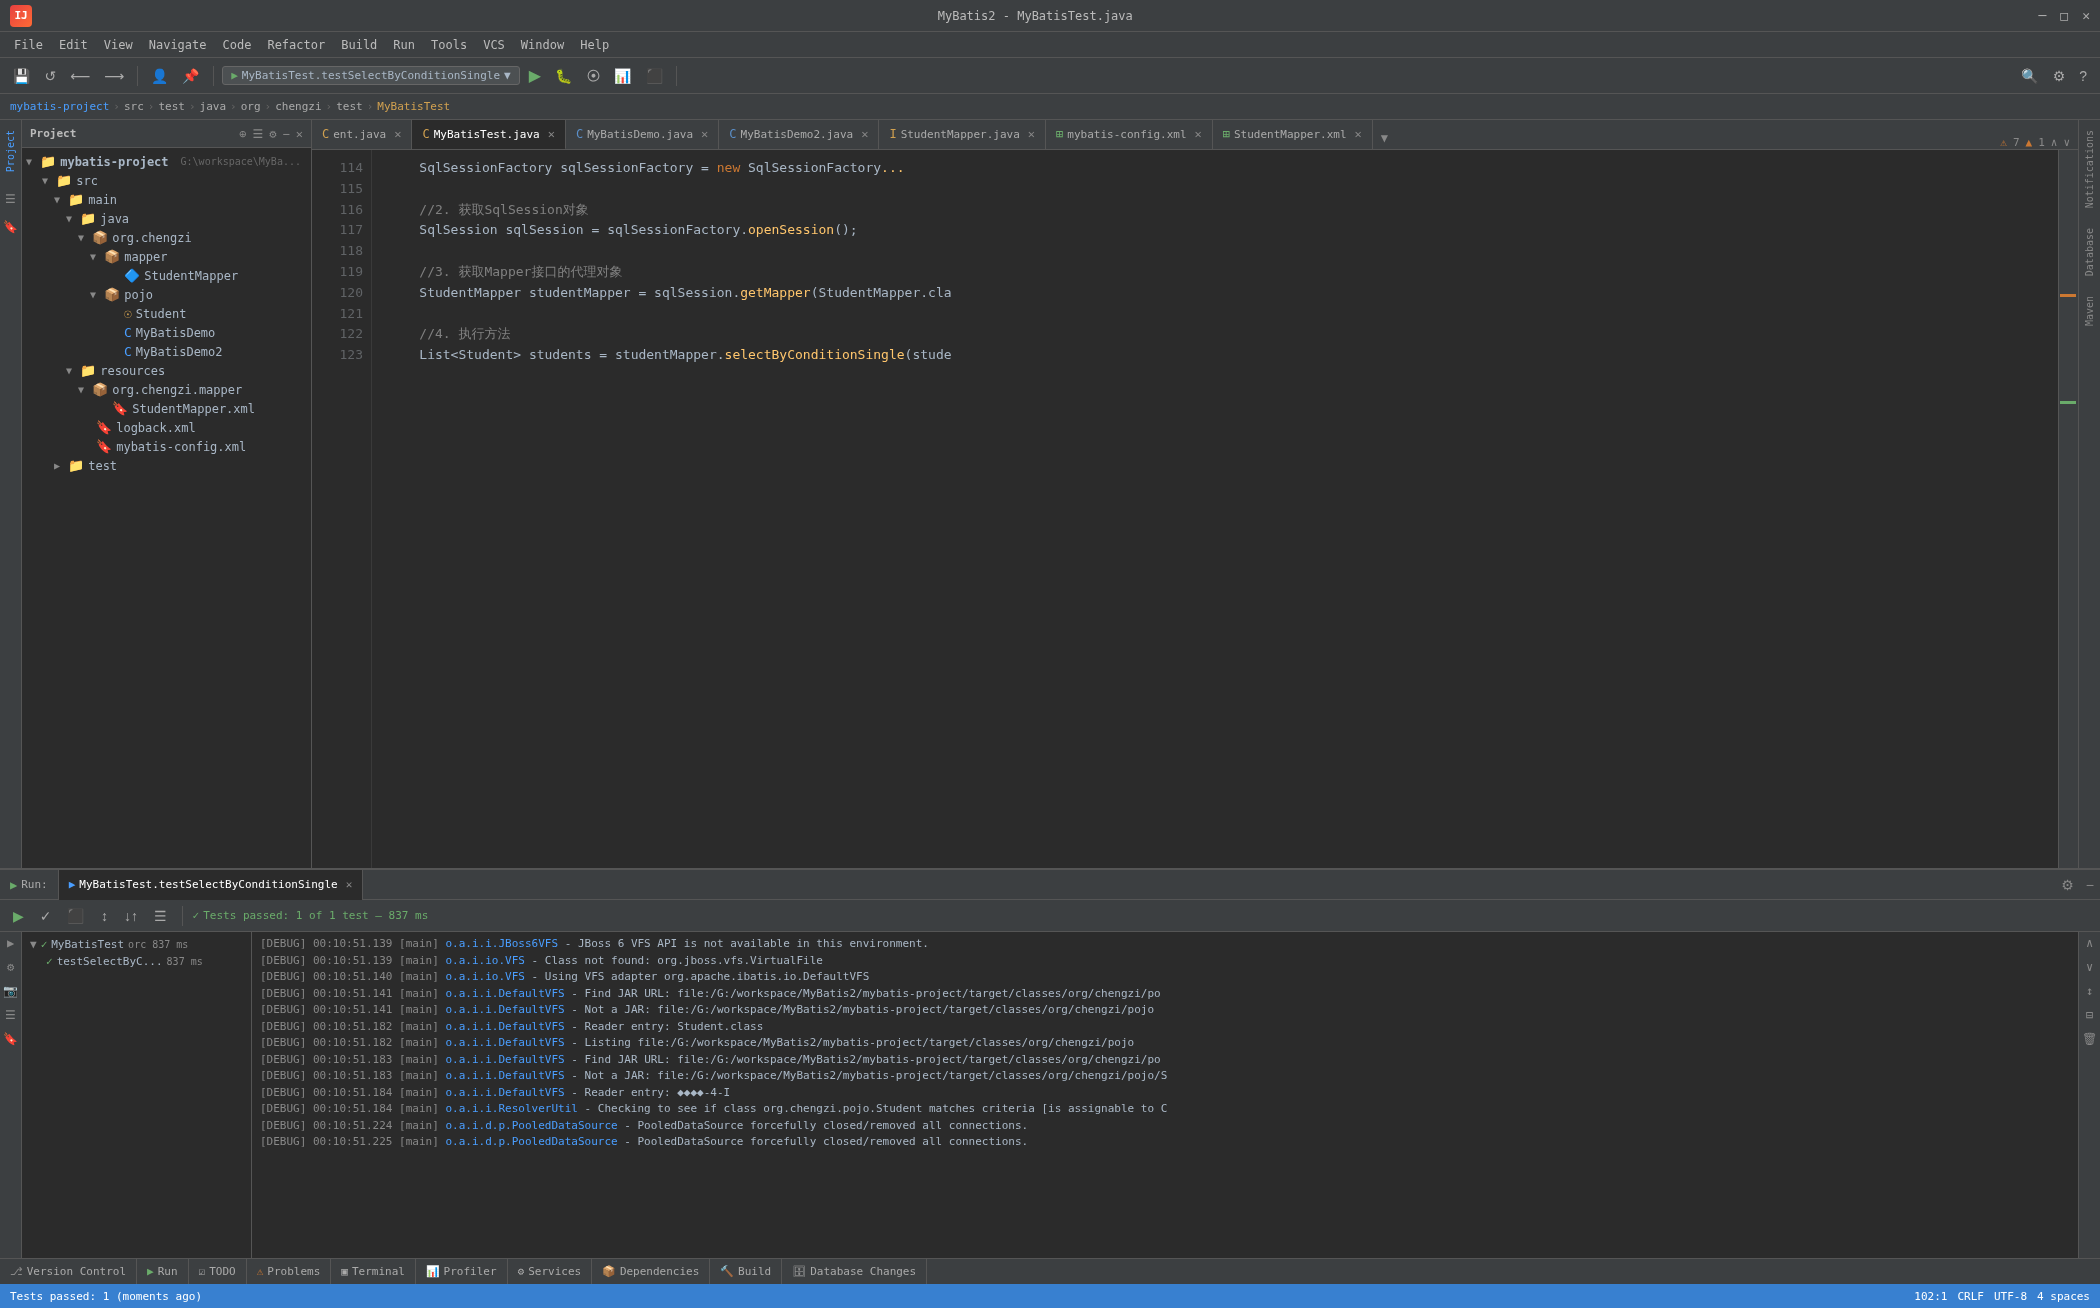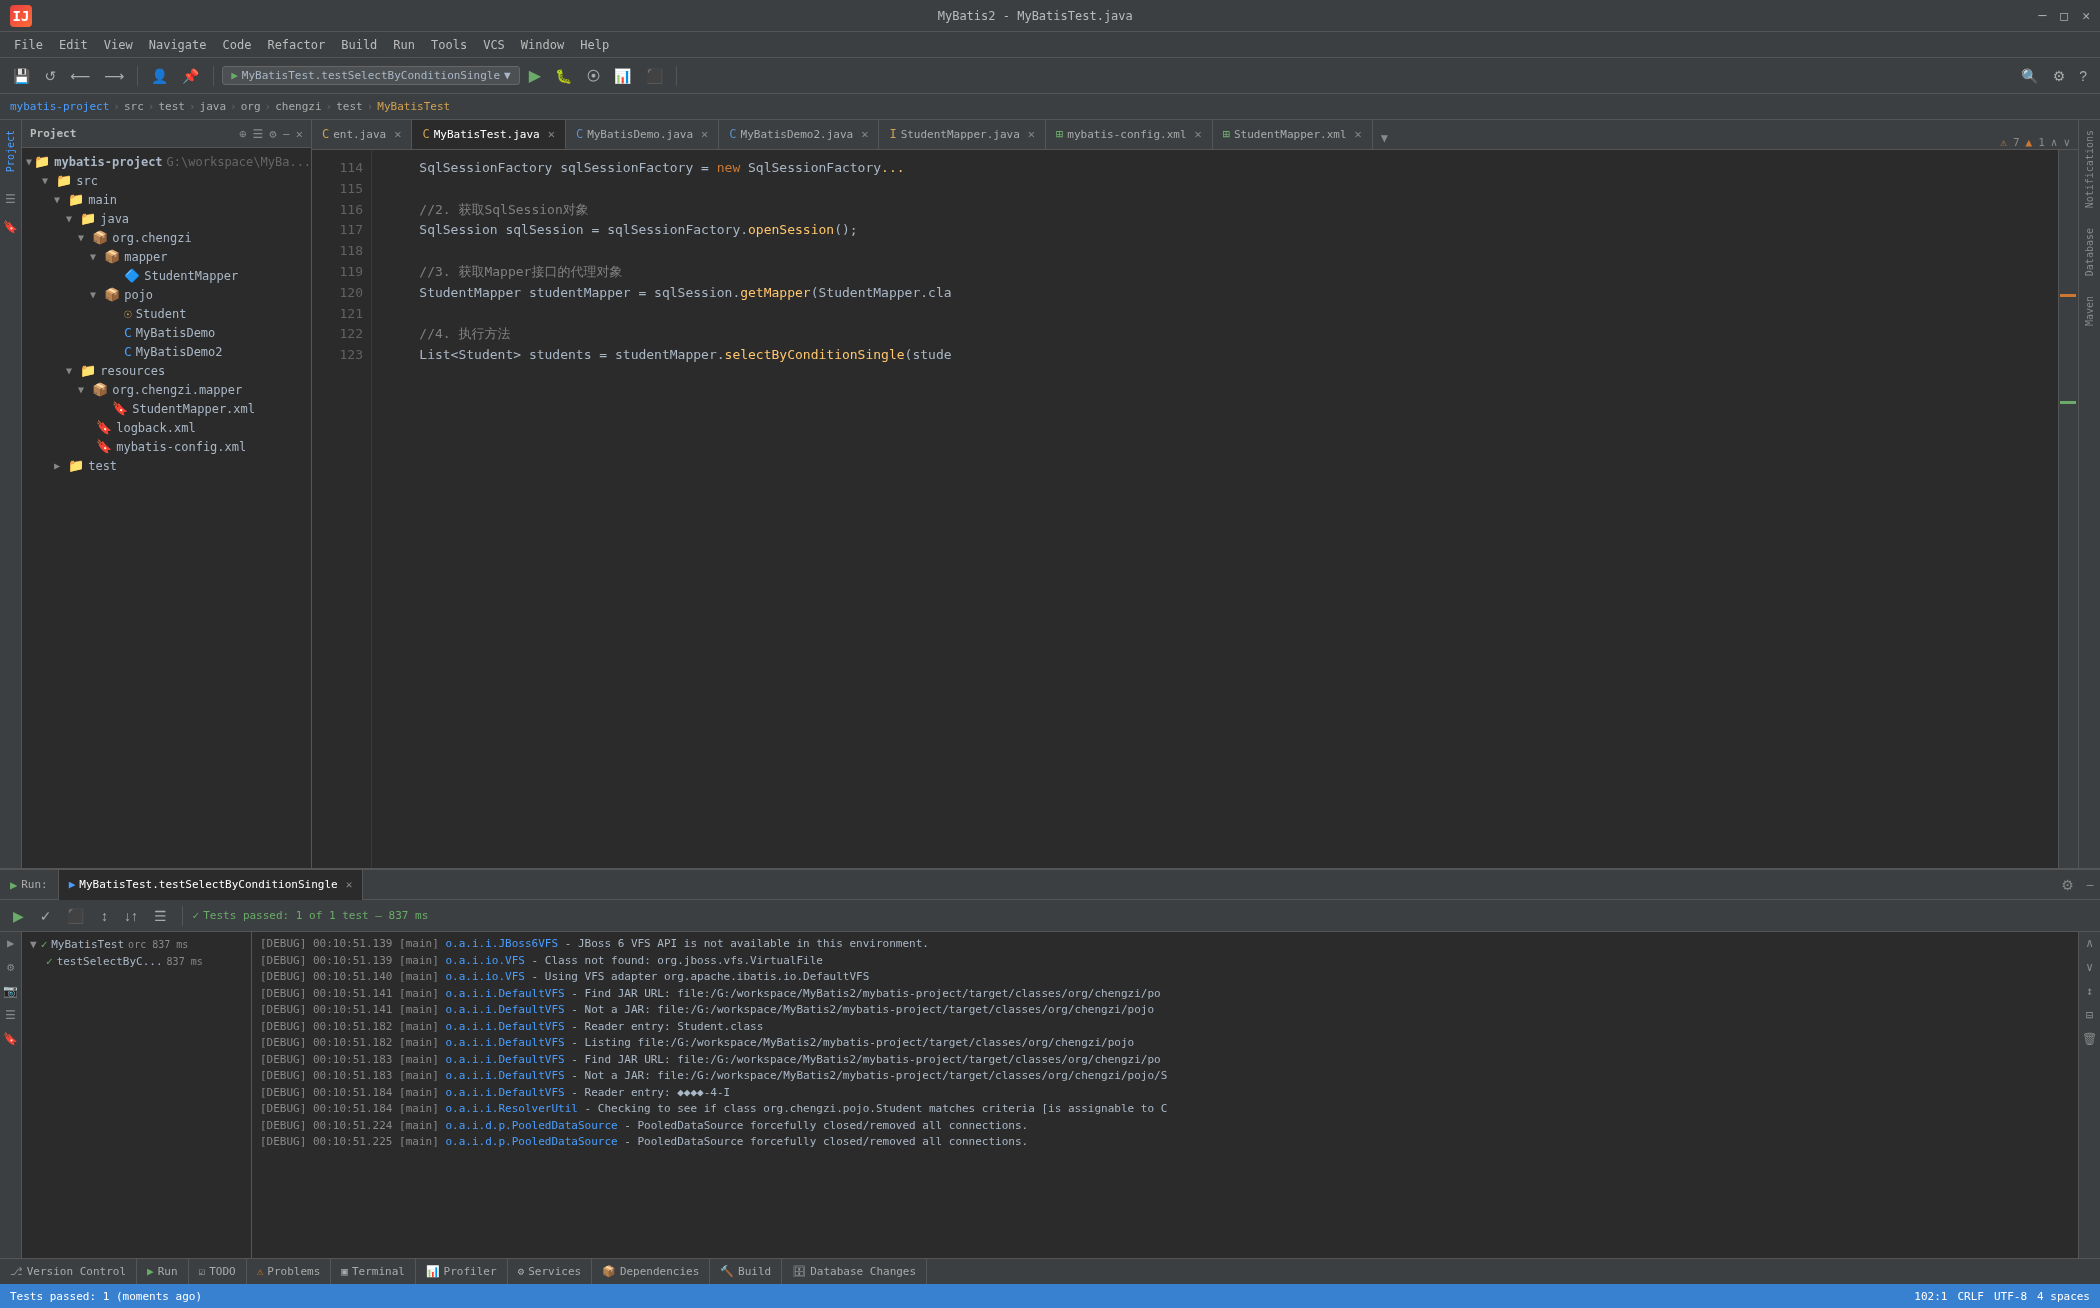--- a/index.html
+++ b/index.html
@@ -353,21 +353,21 @@
 
     ::-webkit-scrollbar { width: 6px; height: 6px; }
     ::-webkit-scrollbar-track { background: #3c3f41; }
     ::-webkit-scrollbar-thumb { background: #555; border-radius: 3px; }
   </style>
 </head>
 <body>
 
 <div class="title-bar">
   <div class="title-bar-left">
-    <div style="width:22px;height:22px;background:linear-gradient(135deg,#e64040,#ff6b35);border-radius:4px;display:flex;align-items:center;justify-content:center;font-size:14px;color:#fff;font-weight:bold;">IJ</div>
+    <div style="width:22px;height:22px;background:linear-gradient(135deg,#e64040,#ff6b35);border-radius:4px;display:flex;align-items:center;justify-content:center;font-size:11px;color:#fff;font-weight:bold;">IJ</div>
   </div>
   <div class="title-bar-center">MyBatis2 - MyBatisTest.java</div>
   <div class="title-bar-right">
     <span style="cursor:pointer;">─</span>
     <span style="cursor:pointer;">□</span>
     <span style="cursor:pointer;">✕</span>
   </div>
 </div>
 
 <div class="menu-bar">
@@ -448,21 +448,21 @@
         <span style="cursor:pointer;color:#888;font-size:12px;">✕</span>
       </div>
     </div>
     <div class="sidebar-content">
 
       <div class="tree-item">
         <span class="tree-indent" style="display:inline-block;width:0px;"></span>
         <span class="tree-arrow">▼</span>
         <span class="tree-icon" style="color:#5b8fc9;">📁</span>
         <span class="tree-label" style="color:#a9b7c6;font-weight:bold;">mybatis-project</span>
-        <span style="color:#666;font-size:12px;margin-left:4px;">G:\workspace\MyBa...</span>
+        <span style="color:#666;font-size:10px;margin-left:12px;">G:\workspace\MyBa...</span>
       </div>
 
       <div class="tree-item">
         <span class="tree-indent" style="display:inline-block;width:16px;"></span>
         <span class="tree-arrow">▼</span>
         <span class="tree-icon folder-icon">📁</span>
         <span class="tree-label">src</span>
       </div>
 
       <div class="tree-item">

